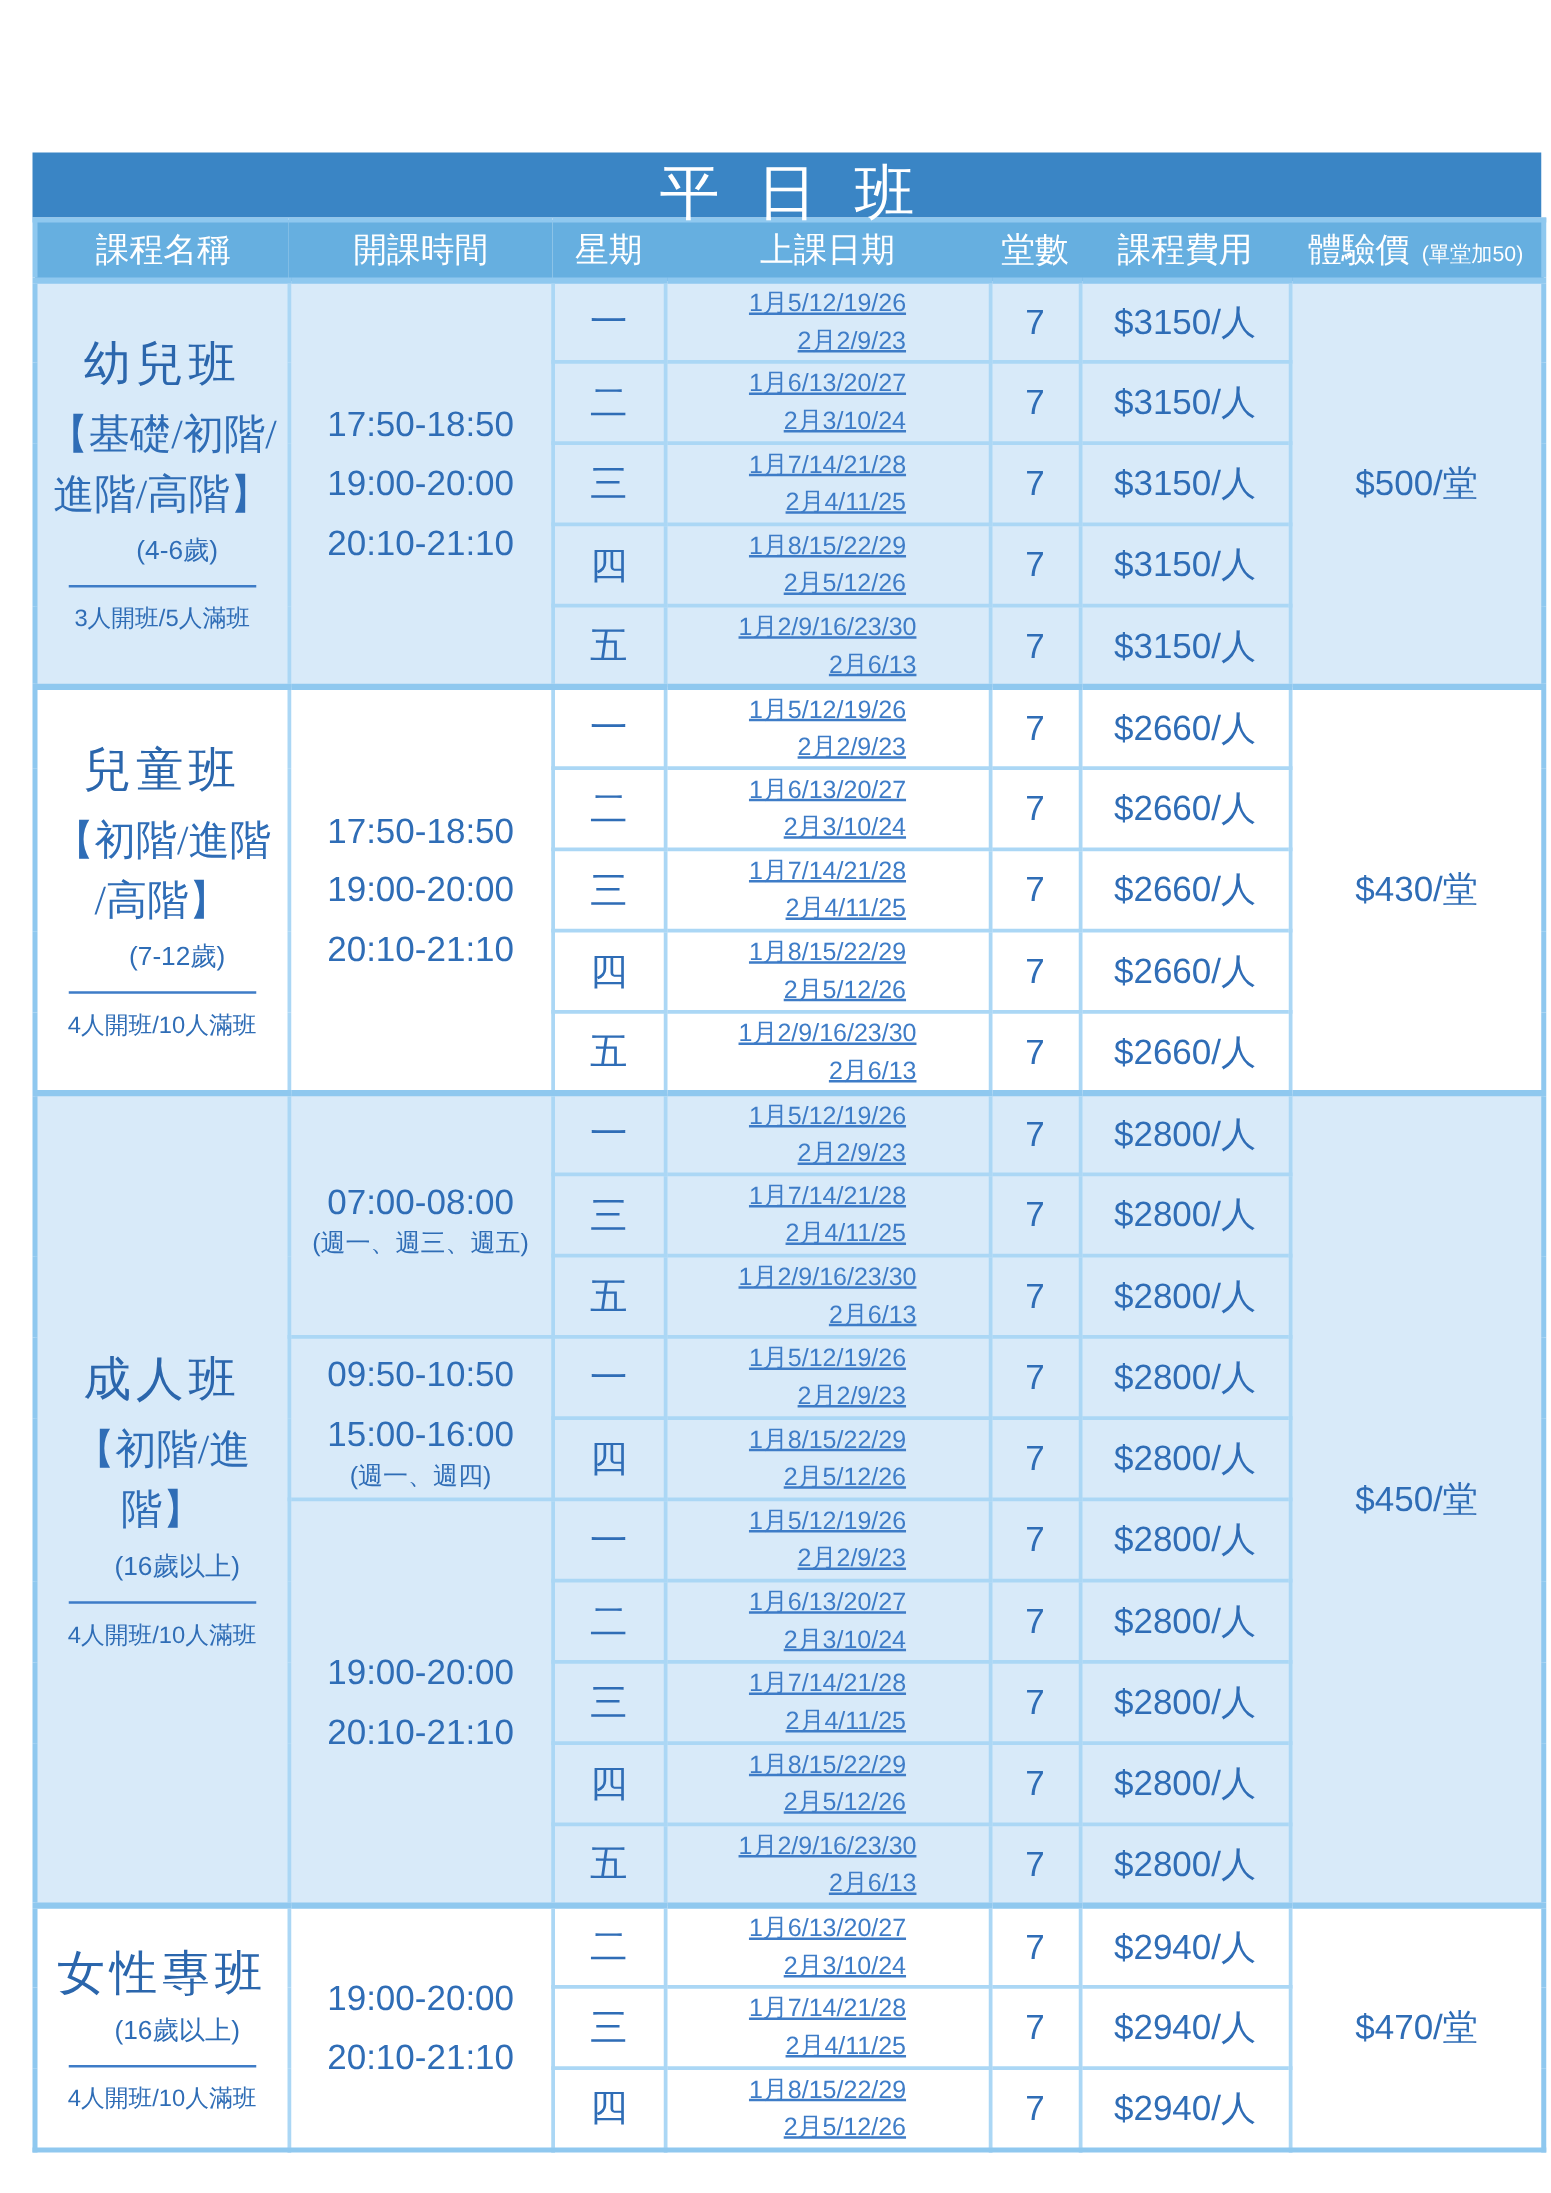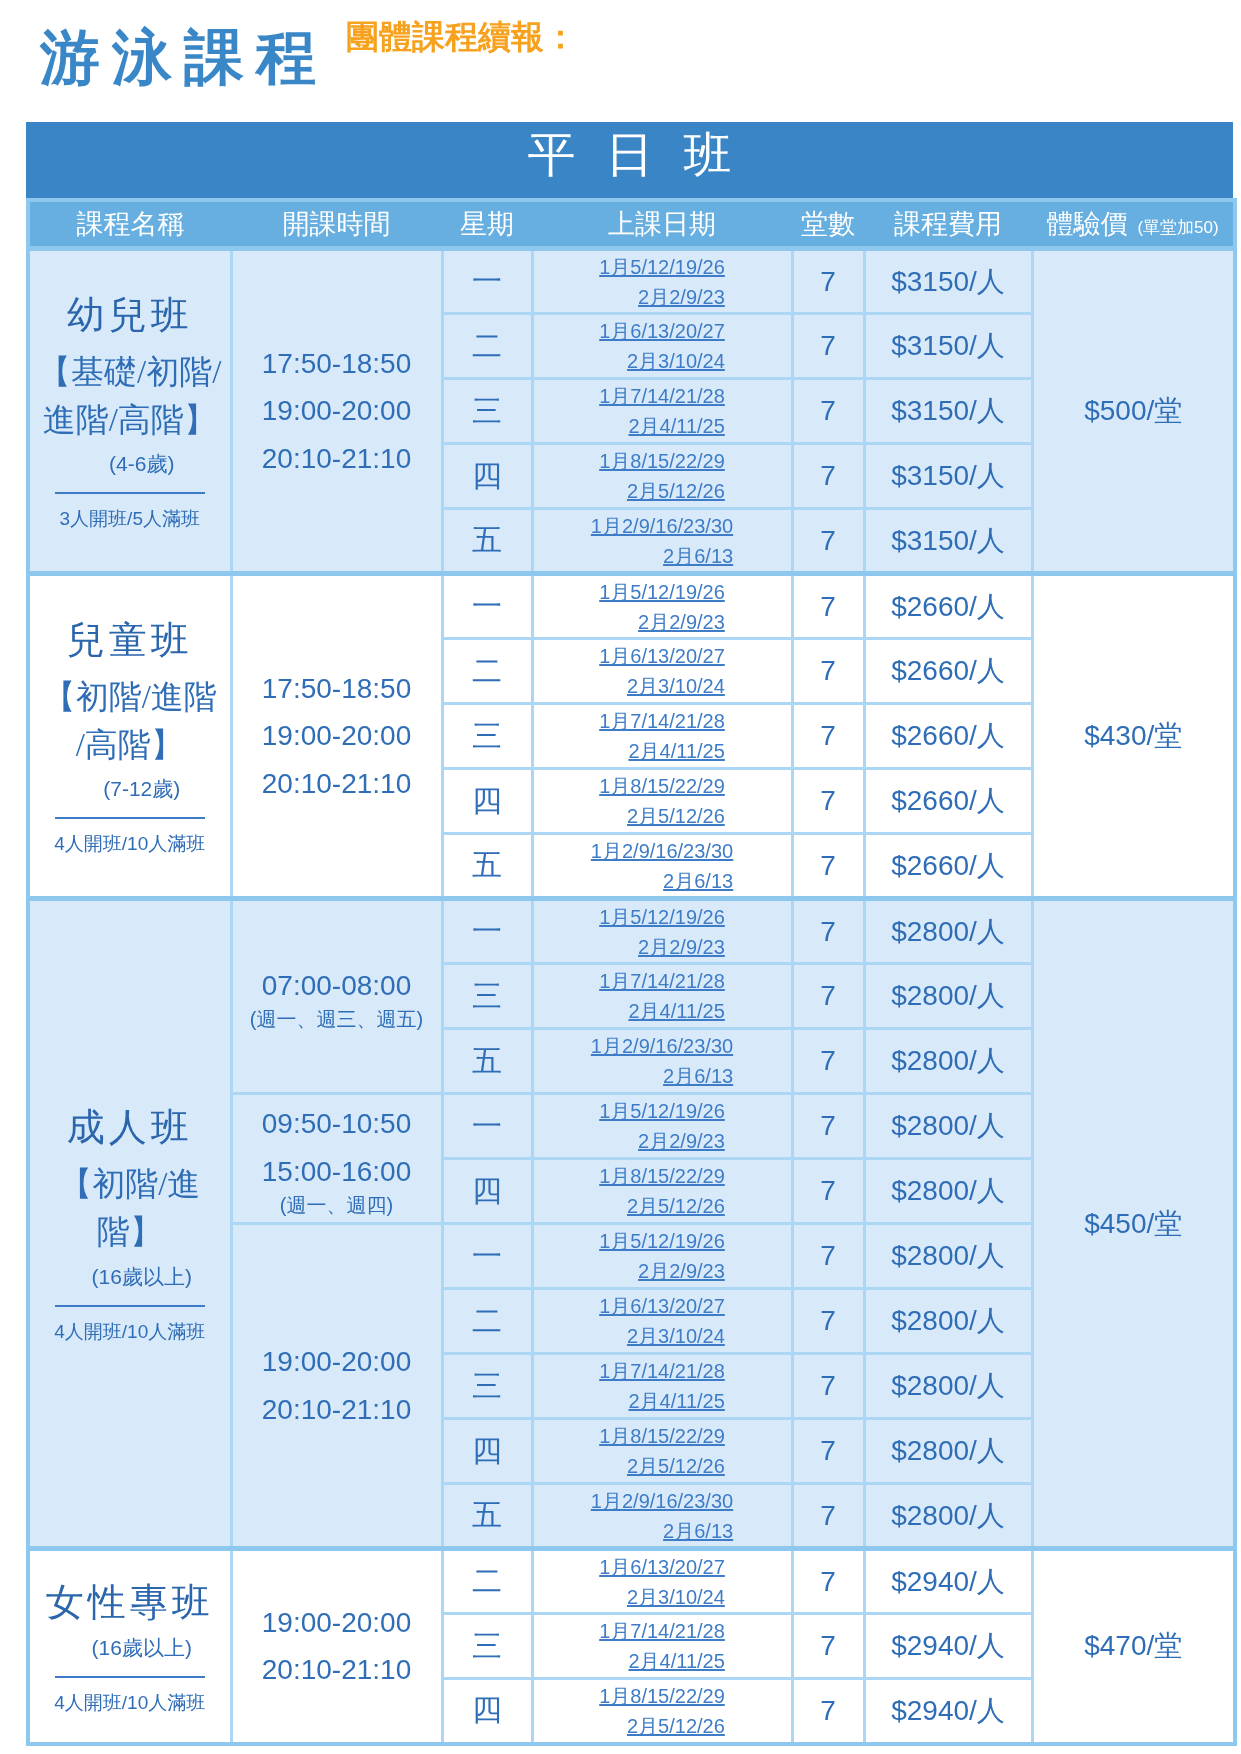--- a/index.html
+++ b/index.html
@@ -18,21 +18,21 @@
   .promo{
     position:absolute;left:346px;top:14px;
     color:#f7a21e;font-weight:bold;line-height:1.38;white-space:nowrap;
   }
   .promo-line1{font-size:33px;}
   .promo-line2{font-size:33px;}
 
   
   .sheet{position:absolute;left:26px;top:122px;width:1207px;}
   .band{
-    height:76px;line-height:66px;background:#3a85c5;color:#ffffff;
+    height:52px;line-height:66px;background:#3a85c5;color:#ffffff;
     text-align:center;font-size:48px;letter-spacing:30px;text-indent:30px;white-space:nowrap;
   }
   table.schedule{
     width:1207px;height:1540px;border-collapse:collapse;table-layout:fixed;
     border:4px solid #8fc8ef;
   }
   table.schedule th{
     background:#66afe0;color:#ffffff;font-weight:normal;
     font-size:27px;height:44px;padding:0;text-align:center;white-space:nowrap;vertical-align:middle;
   }
@@ -62,24 +62,22 @@
   }
   td.sessions-cell{font-size:28px;}
   td.fee-cell{font-size:28px;white-space:nowrap;}
   td.trial-cell{font-size:28px;white-space:nowrap;}
 </style>
 </head>
 <body>
 
 <div class="page">
 
-  <div class="page-title">游泳課程</div>
 
   <div class="promo">
-    <div class="promo-line1">團體課程續報：</div>
   </div>
 
   <div class="sheet">
     <div class="band">平日班</div>
 
     <table class="schedule">
       <colgroup>
         <col style="width:203px">
           <col style="width:211px">
           <col style="width:90px">

